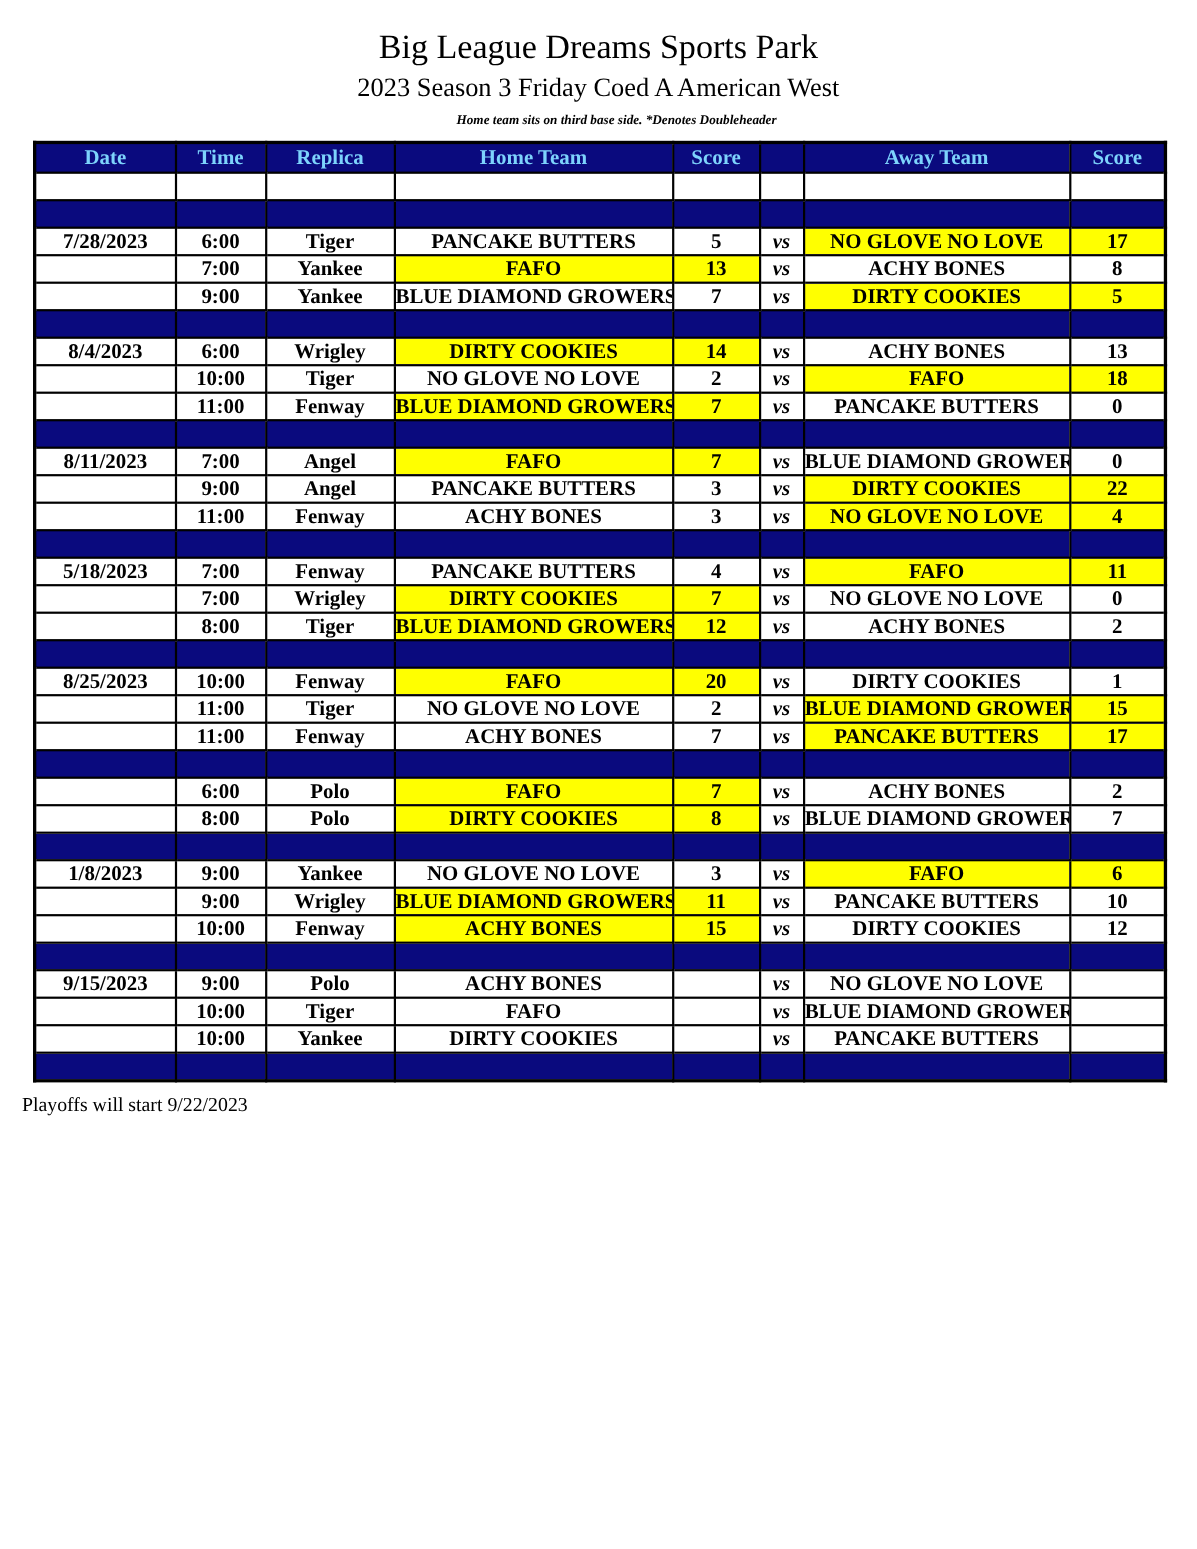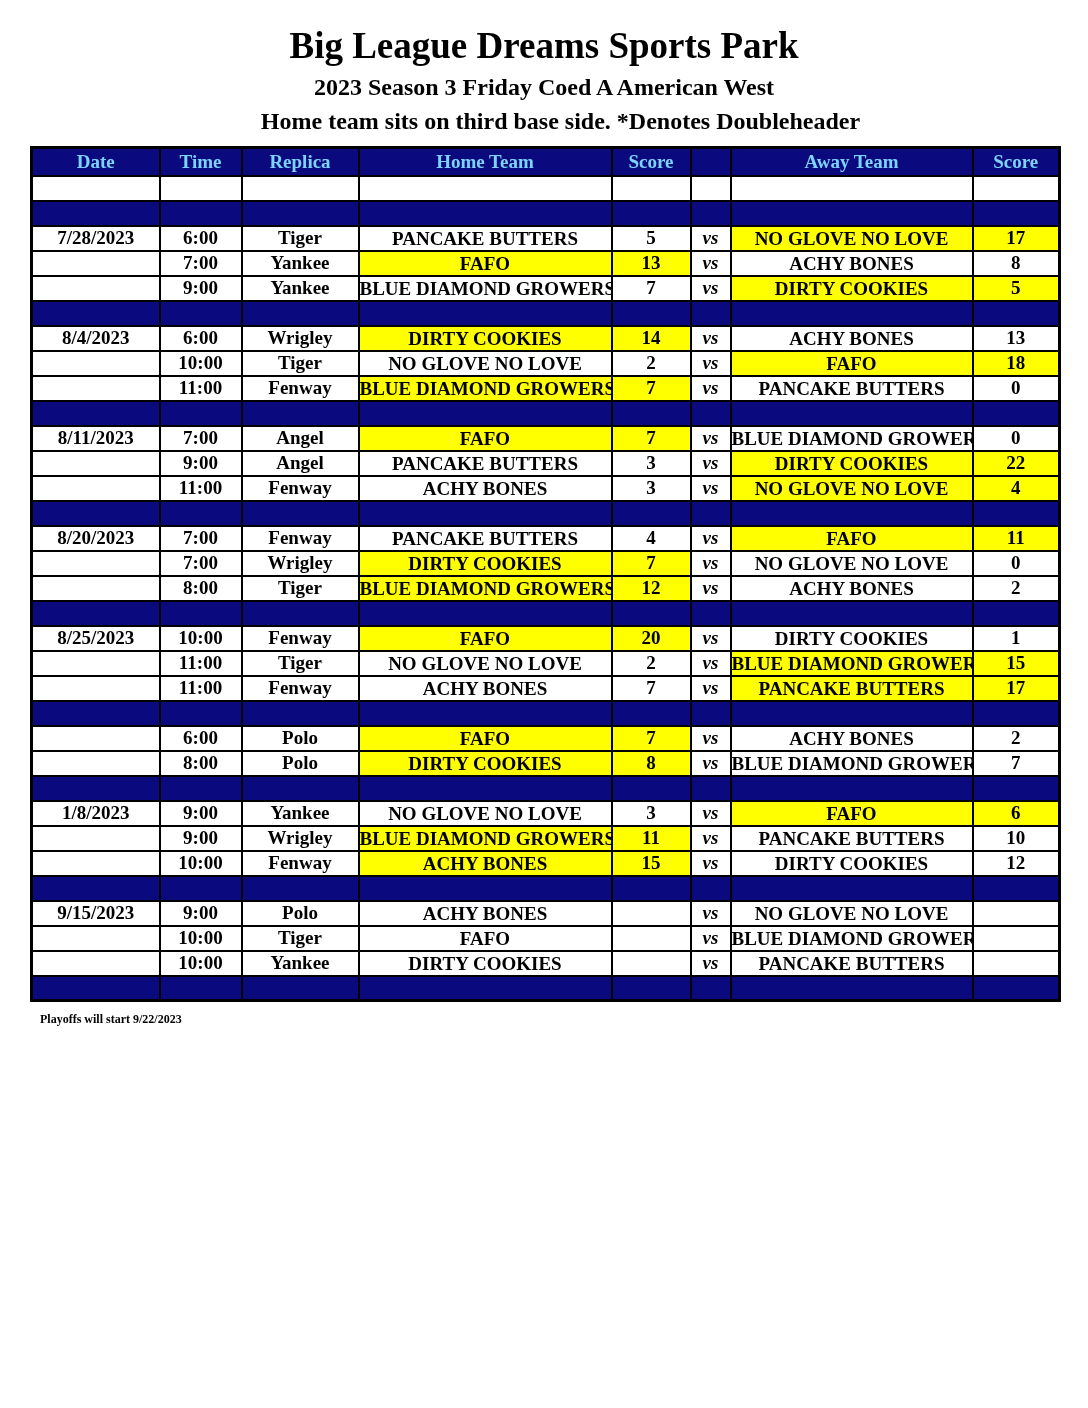--- a/index.html
+++ b/index.html
@@ -12,23 +12,23 @@
   *{margin:0;padding:0;box-sizing:border-box;}
   html,body{background:var(--paper);}
   body{
     width:1088px;
     min-height:1408px;
     font-family:"Liberation Serif","DejaVu Serif",serif;
     color:var(--ink);
     position:relative;
   }
   .titles{width:1088px;text-align:center;padding-top:26px;}
-  .main-title{font-size:37px;font-weight:bold;line-height:1.1;}
-  .sub-title{font-size:24px;font-weight:bold;line-height:1.2;margin-top:6px;}
-  .note-line{font-size:24px;font-weight:bold;margin-top:7px;padding-left:33px;}
+  .main-title{font-size:31px;font-weight:normal;line-height:1.1;}
+  .sub-title{font-size:24px;font-weight:normal;line-height:1.2;margin-top:6px;}
+  .note-line{font-size:12px;font-weight:bold;font-style:italic;margin-top:7px;padding-left:33px;}
   table.sched{
     margin:11px 0 0 30px;
     border-collapse:collapse;
     table-layout:fixed;
     width:1028px;
     border:3px solid var(--grid);
   }
   table.sched th,table.sched td{
     border:2px solid var(--grid);
     padding:0;
@@ -56,23 +56,23 @@
   td.vs-cell{font-style:italic;font-size:15px;}
   td.win{background:var(--yellow) !important;}
   .clip{
     overflow:hidden;
     white-space:nowrap;
     text-align:center;
     width:100%;
     line-height:21px;
   }
   .footer-note{
-    margin:10px 0 0 40px;
-    font-size:12px;
-    font-weight:bold;
+    margin:10px 0 0 20px;
+    font-size:18px;
+    font-weight:normal;
   }
 </style>
 </head>
 <body>
 
 <div class="titles">
   <div class="main-title">Big League Dreams Sports Park</div>
   <div class="sub-title">2023 Season 3 Friday Coed A American West</div>
   <div class="note-line">Home team sits on third base side.  *Denotes Doubleheader</div>
 </div>
@@ -271,21 +271,21 @@
         <td></td>
         <td></td>
         <td></td>
         <td></td>
         <td></td>
         <td></td>
         <td></td>
         <td></td>
       </tr>
       <tr class="game-row">
-        <td class="date-cell">8/20/2023</td>
+        <td class="date-cell">5/18/2023</td>
         <td class="time-cell">7:00</td>
         <td class="replica-cell">Fenway</td>
         <td class="team-cell">
           <div class="clip">PANCAKE BUTTERS</div>
         </td>
         <td class="score-cell">4</td>
         <td class="vs-cell">vs</td>
         <td class="team-cell win">
           <div class="clip">FAFO</div>
         </td>

